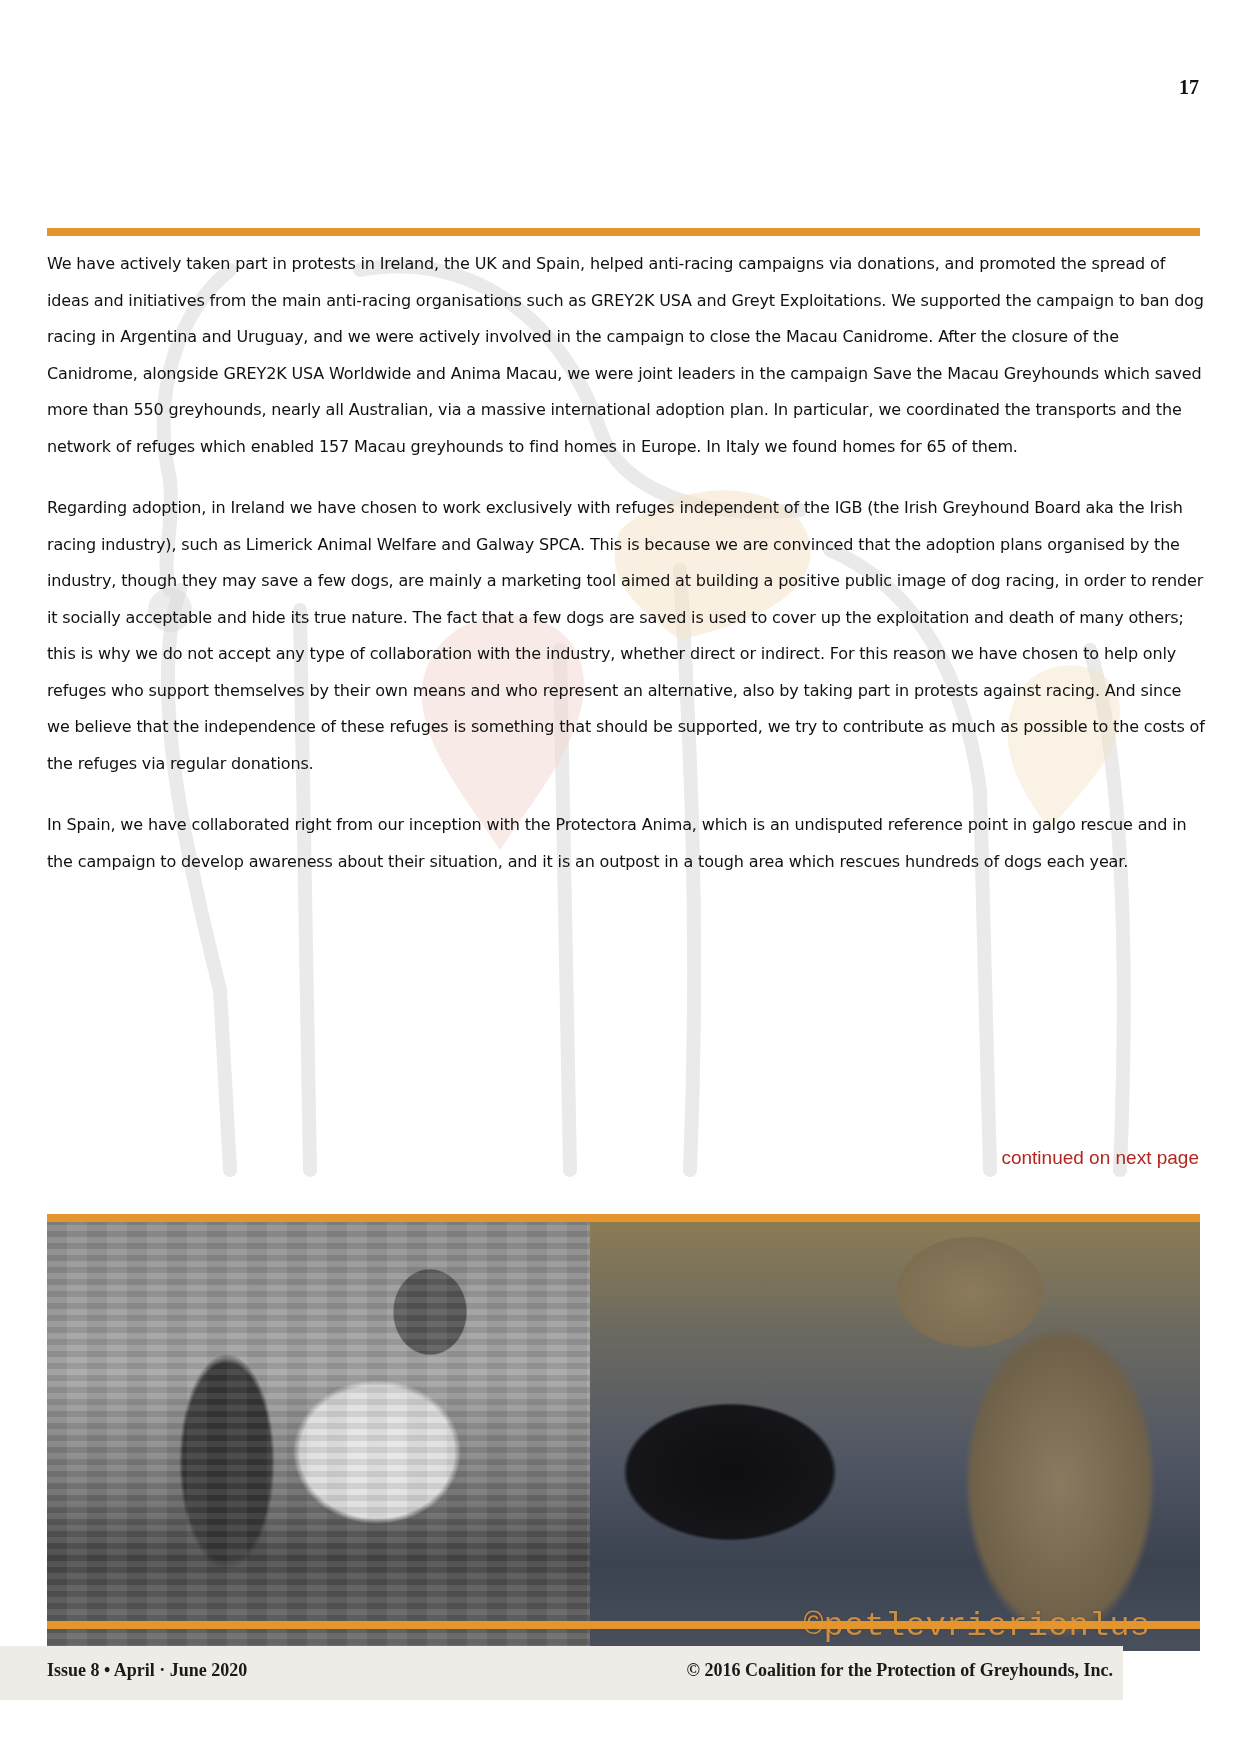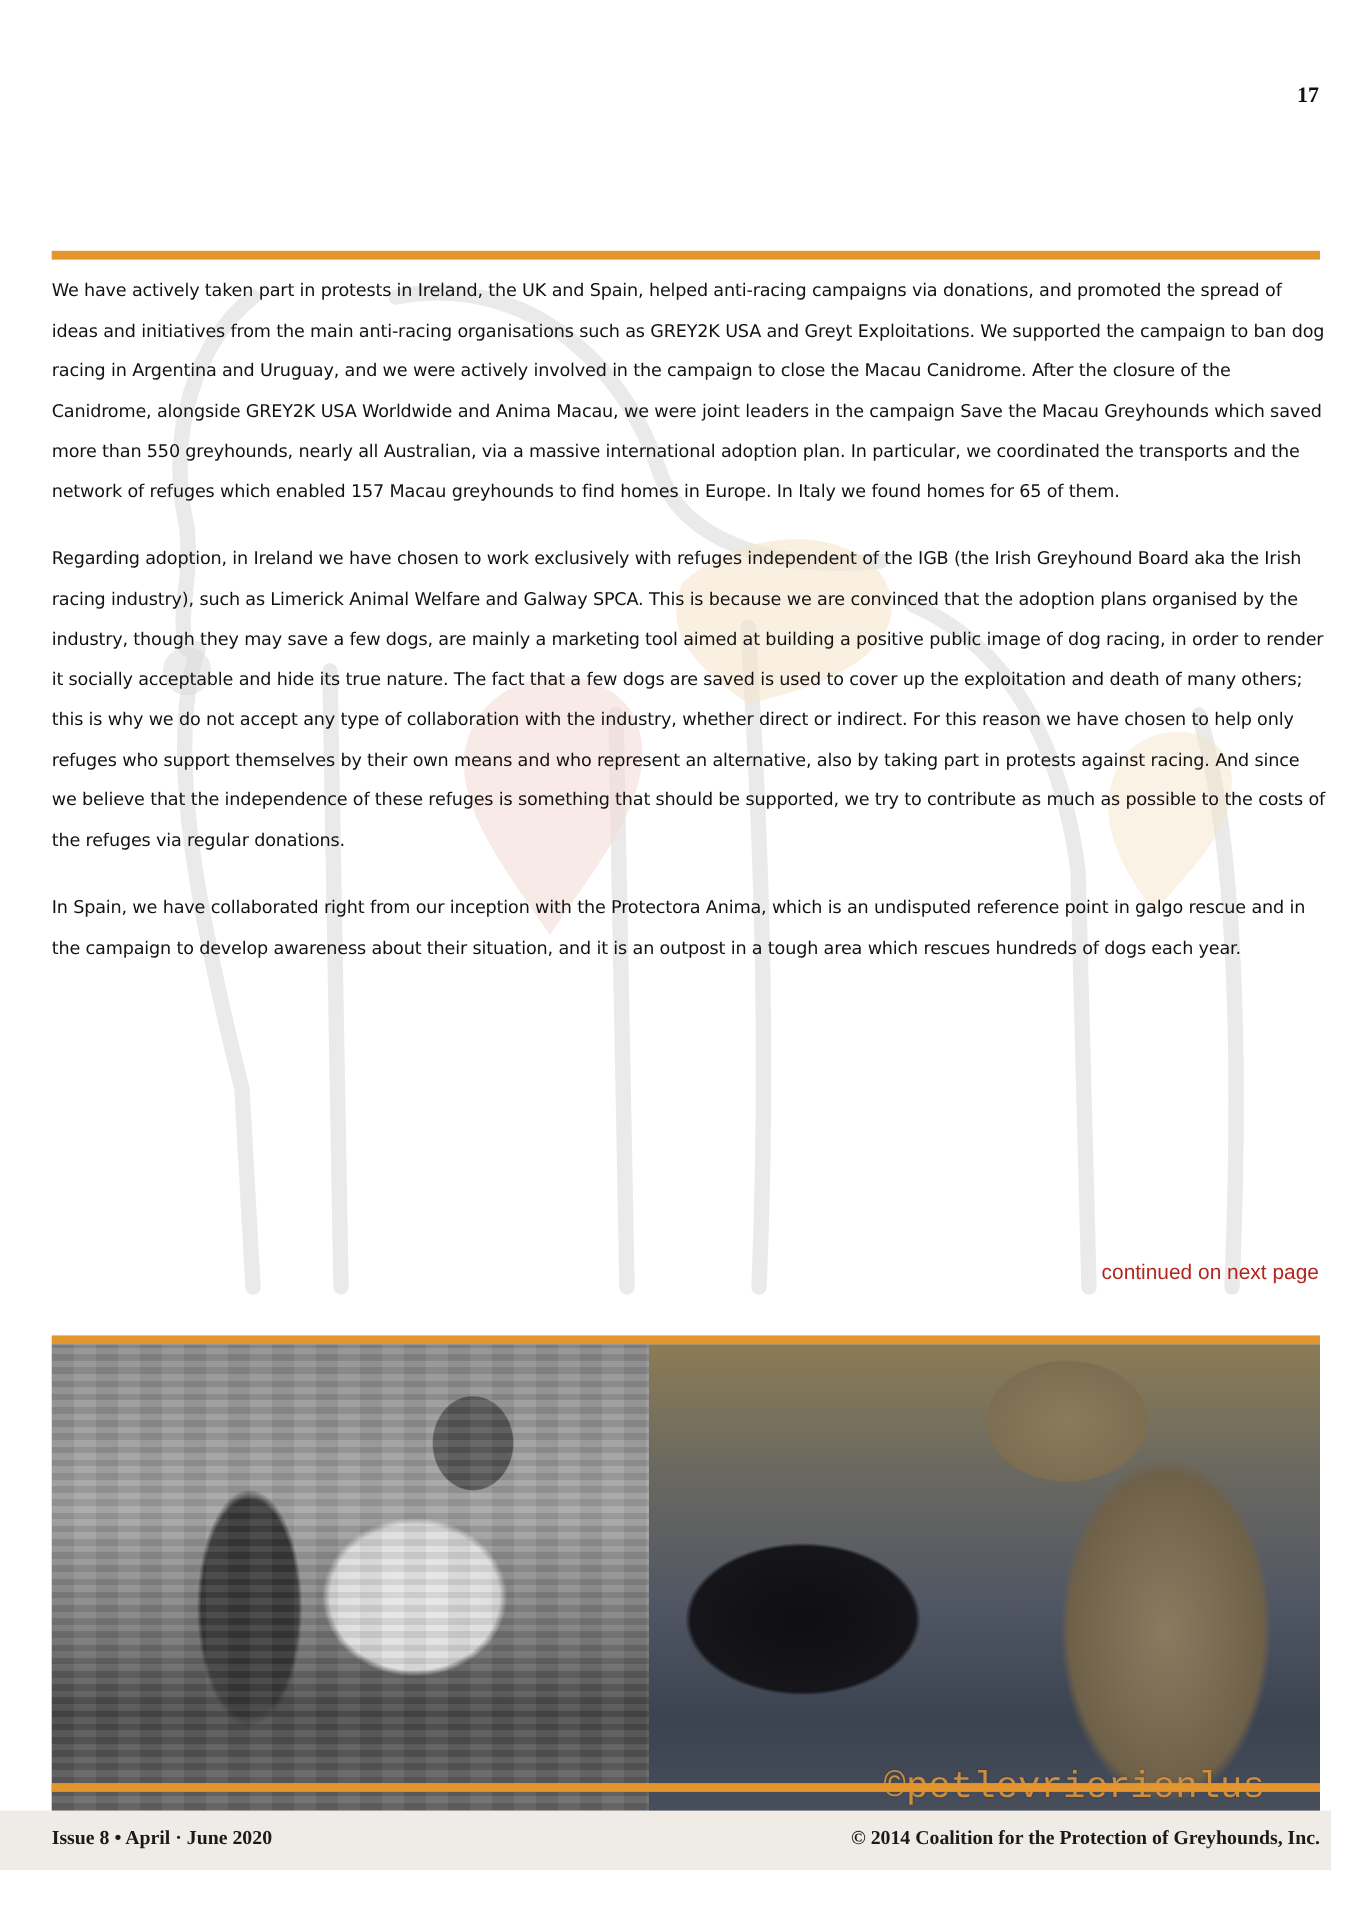--- a/index.html
+++ b/index.html
@@ -61,21 +61,21 @@
         linear-gradient(180deg, #8c7c55 0%, #6c6a60 25%, #505664 55%, #3b4250 80%, #49505c 100%);
     }
     .photo-credit {
       position: absolute; right: 50px; bottom: 6px;
       font-family: "Liberation Mono", monospace;
       font-size: 34px; color: #d9923c; opacity: 0.92;
       text-shadow: 0 0 2px rgba(0,0,0,0.35);
     }
 
     .footer {
-      position: absolute; left: 0; top: 1646px; width: 1210px; height: 54px;
+      position: absolute; left: 0; top: 1646px; width: 1123px; height: 54px;
       background: #efece8;
     }
     .footer-left, .footer-right {
       position: absolute; top: 14px;
       font-family: "Liberation Serif", serif; font-weight: bold;
       font-size: 18px; color: #1a1a1a;
     }
     .footer-left { left: 47px; }
     .footer-right { right: 10px; }
   </style>
@@ -115,14 +115,14 @@
 <div class="photos">
   <div class="photo-left" title="Black and white photo of a woman with three greyhounds in front of a stone wall"></div>
   <div class="photo-right" title="Color photo of a black greyhound and a brindle greyhound touching noses">
     <span class="photo-credit">©petlevrierionlus</span>
   </div>
 </div>
 <div class="rule photo-bottom"></div>
 
 <div class="footer">
   <span class="footer-left">Issue 8 • April · June 2020</span>
-  <span class="footer-right">© 2014 Coalition for the Protection of Greyhounds, Inc.</span>
+  <span class="footer-right">© 2016 Coalition for the Protection of Greyhounds, Inc.</span>
 </div>
 
 </body></html>

